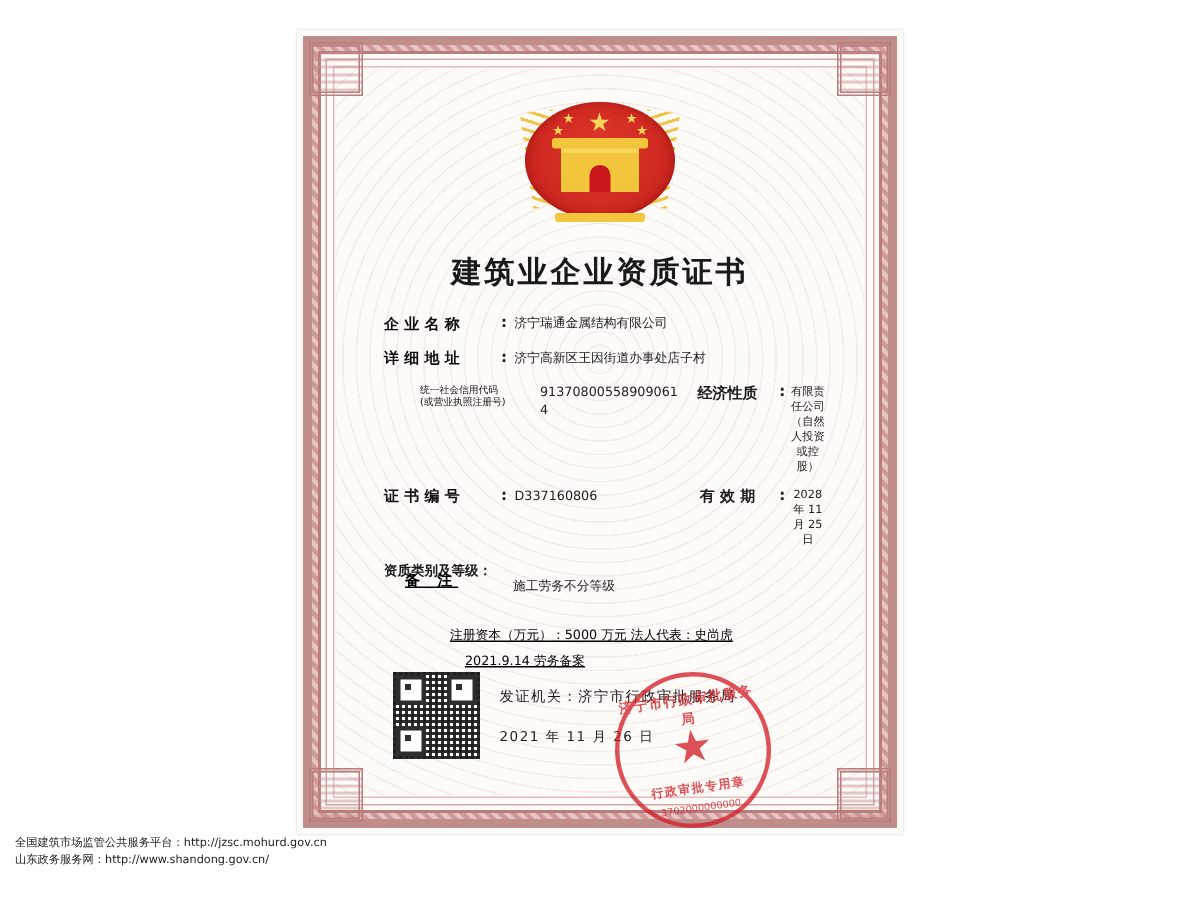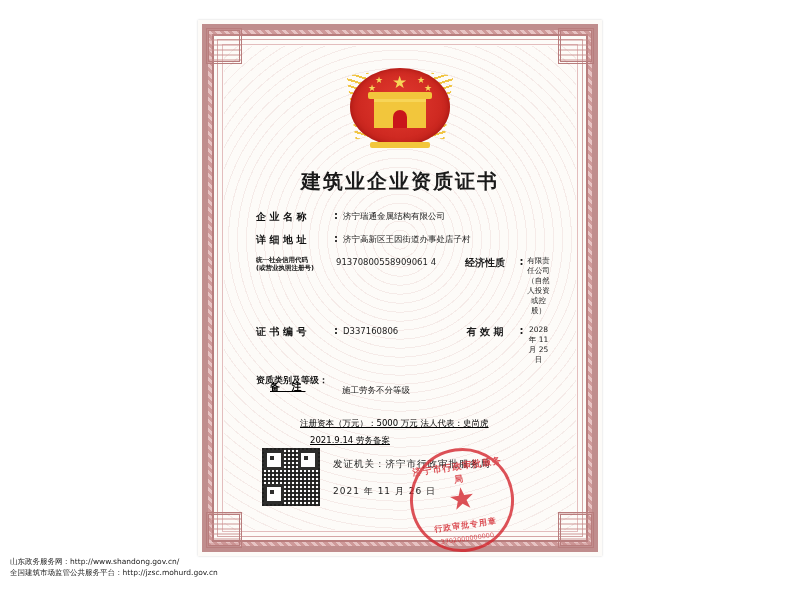--- a/index.html
+++ b/index.html
@@ -159,21 +159,21 @@
   }
   .flabel {
     width: 78px;
     flex: none;
     text-align: justify;
     font-size: 10px;
     font-weight: bold;
     color: #111;
     line-height: 13px;
   }
-  .flabel.small { font-size: 6.5px; font-weight: bold; line-height: 8px; }
+  .flabel.small { font-size: 6.5px; font-weight: normal; line-height: 8px; margin-left: 24px; }
   .fcolon { width: 7px; flex: none; font-size: 10px; font-weight: bold; }
   .fvalue {
     flex: 1 1 auto;
     font-size: 8.5px;
     line-height: 12px;
     color: #1b1b1b;
     padding-left: 2px;
   }
   .two-col { display: flex; width: 100%; }
   .col-left { display: flex; width: 196px; flex: none; }
@@ -379,17 +379,17 @@
         <div class="arc-top">济宁市行政审批服务局</div>
         <div class="star">★</div>
         <div class="arc-bottom">行政审批专用章</div>
         <div class="arc-num">3702000000000</div>
       </div>
 
     </div>
   </div>
 
   <div class="footer">
+    <div>全国建筑市场监管公共服务平台：http://jzsc.mohurd.gov.cn</div>
     <div>山东政务服务网：http://www.shandong.gov.cn/</div>
-    <div>全国建筑市场监管公共服务平台：http://jzsc.mohurd.gov.cn</div>
   </div>
 
 </div>
 
 </body></html>

